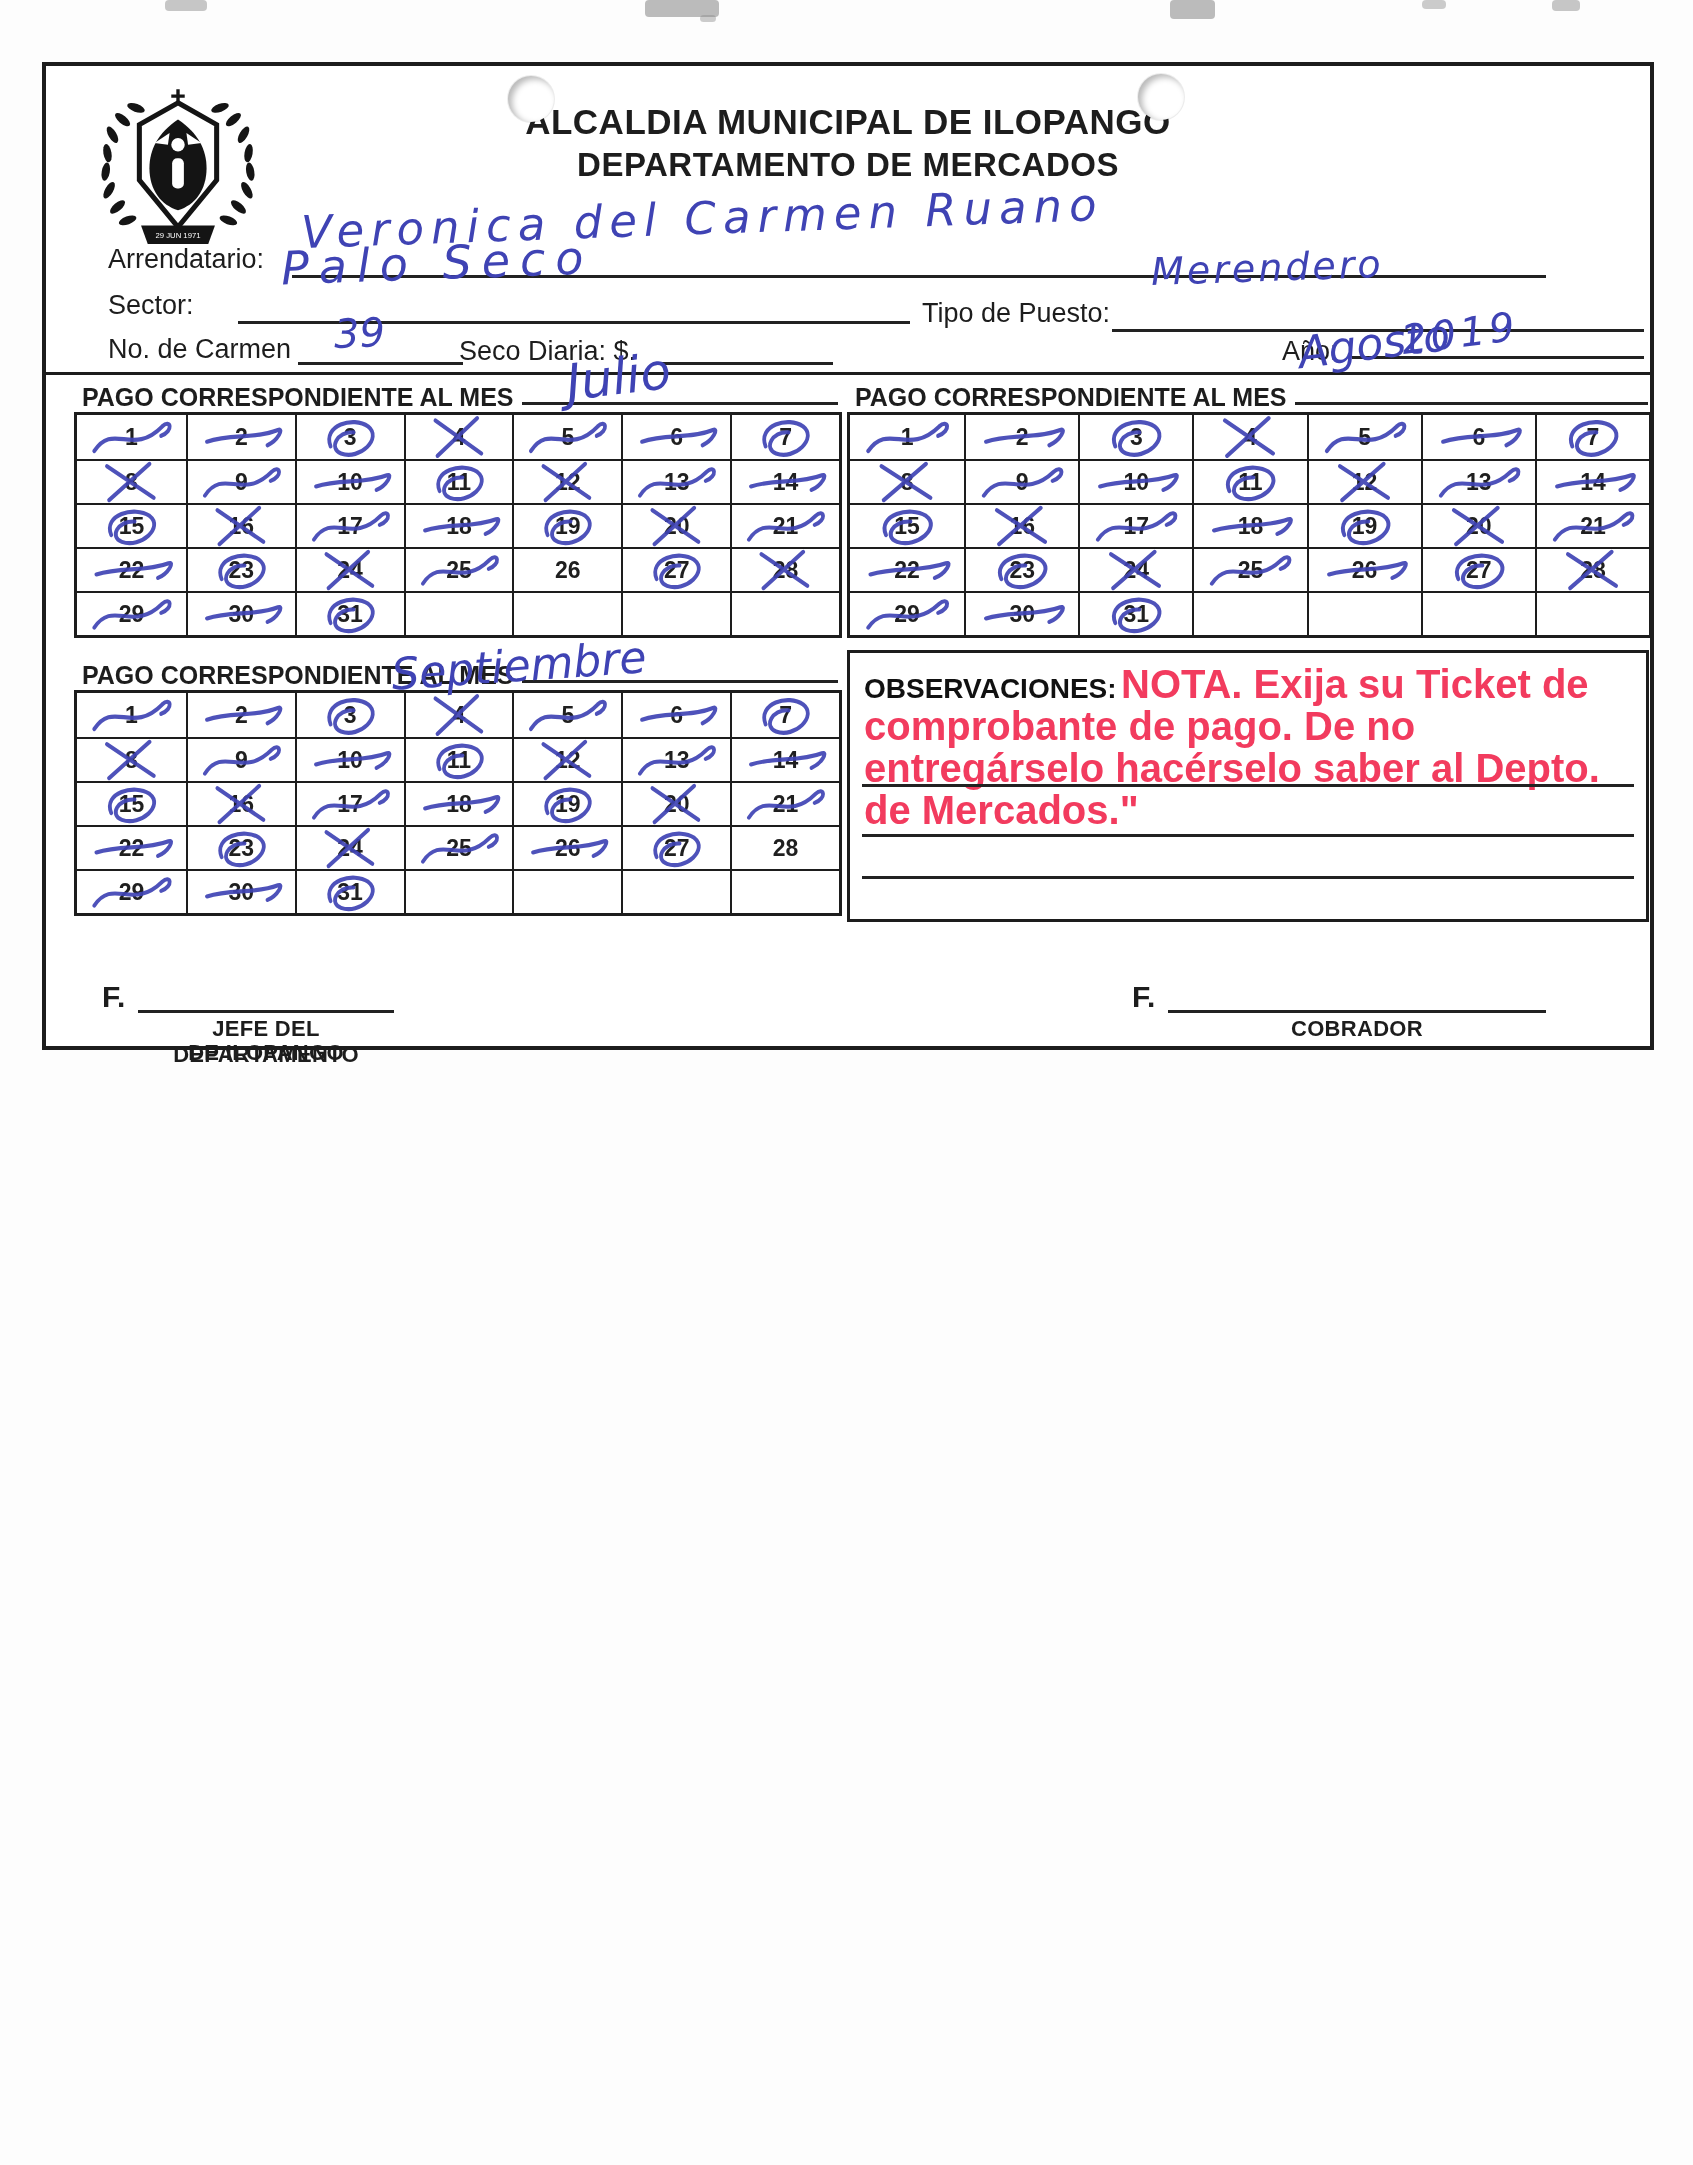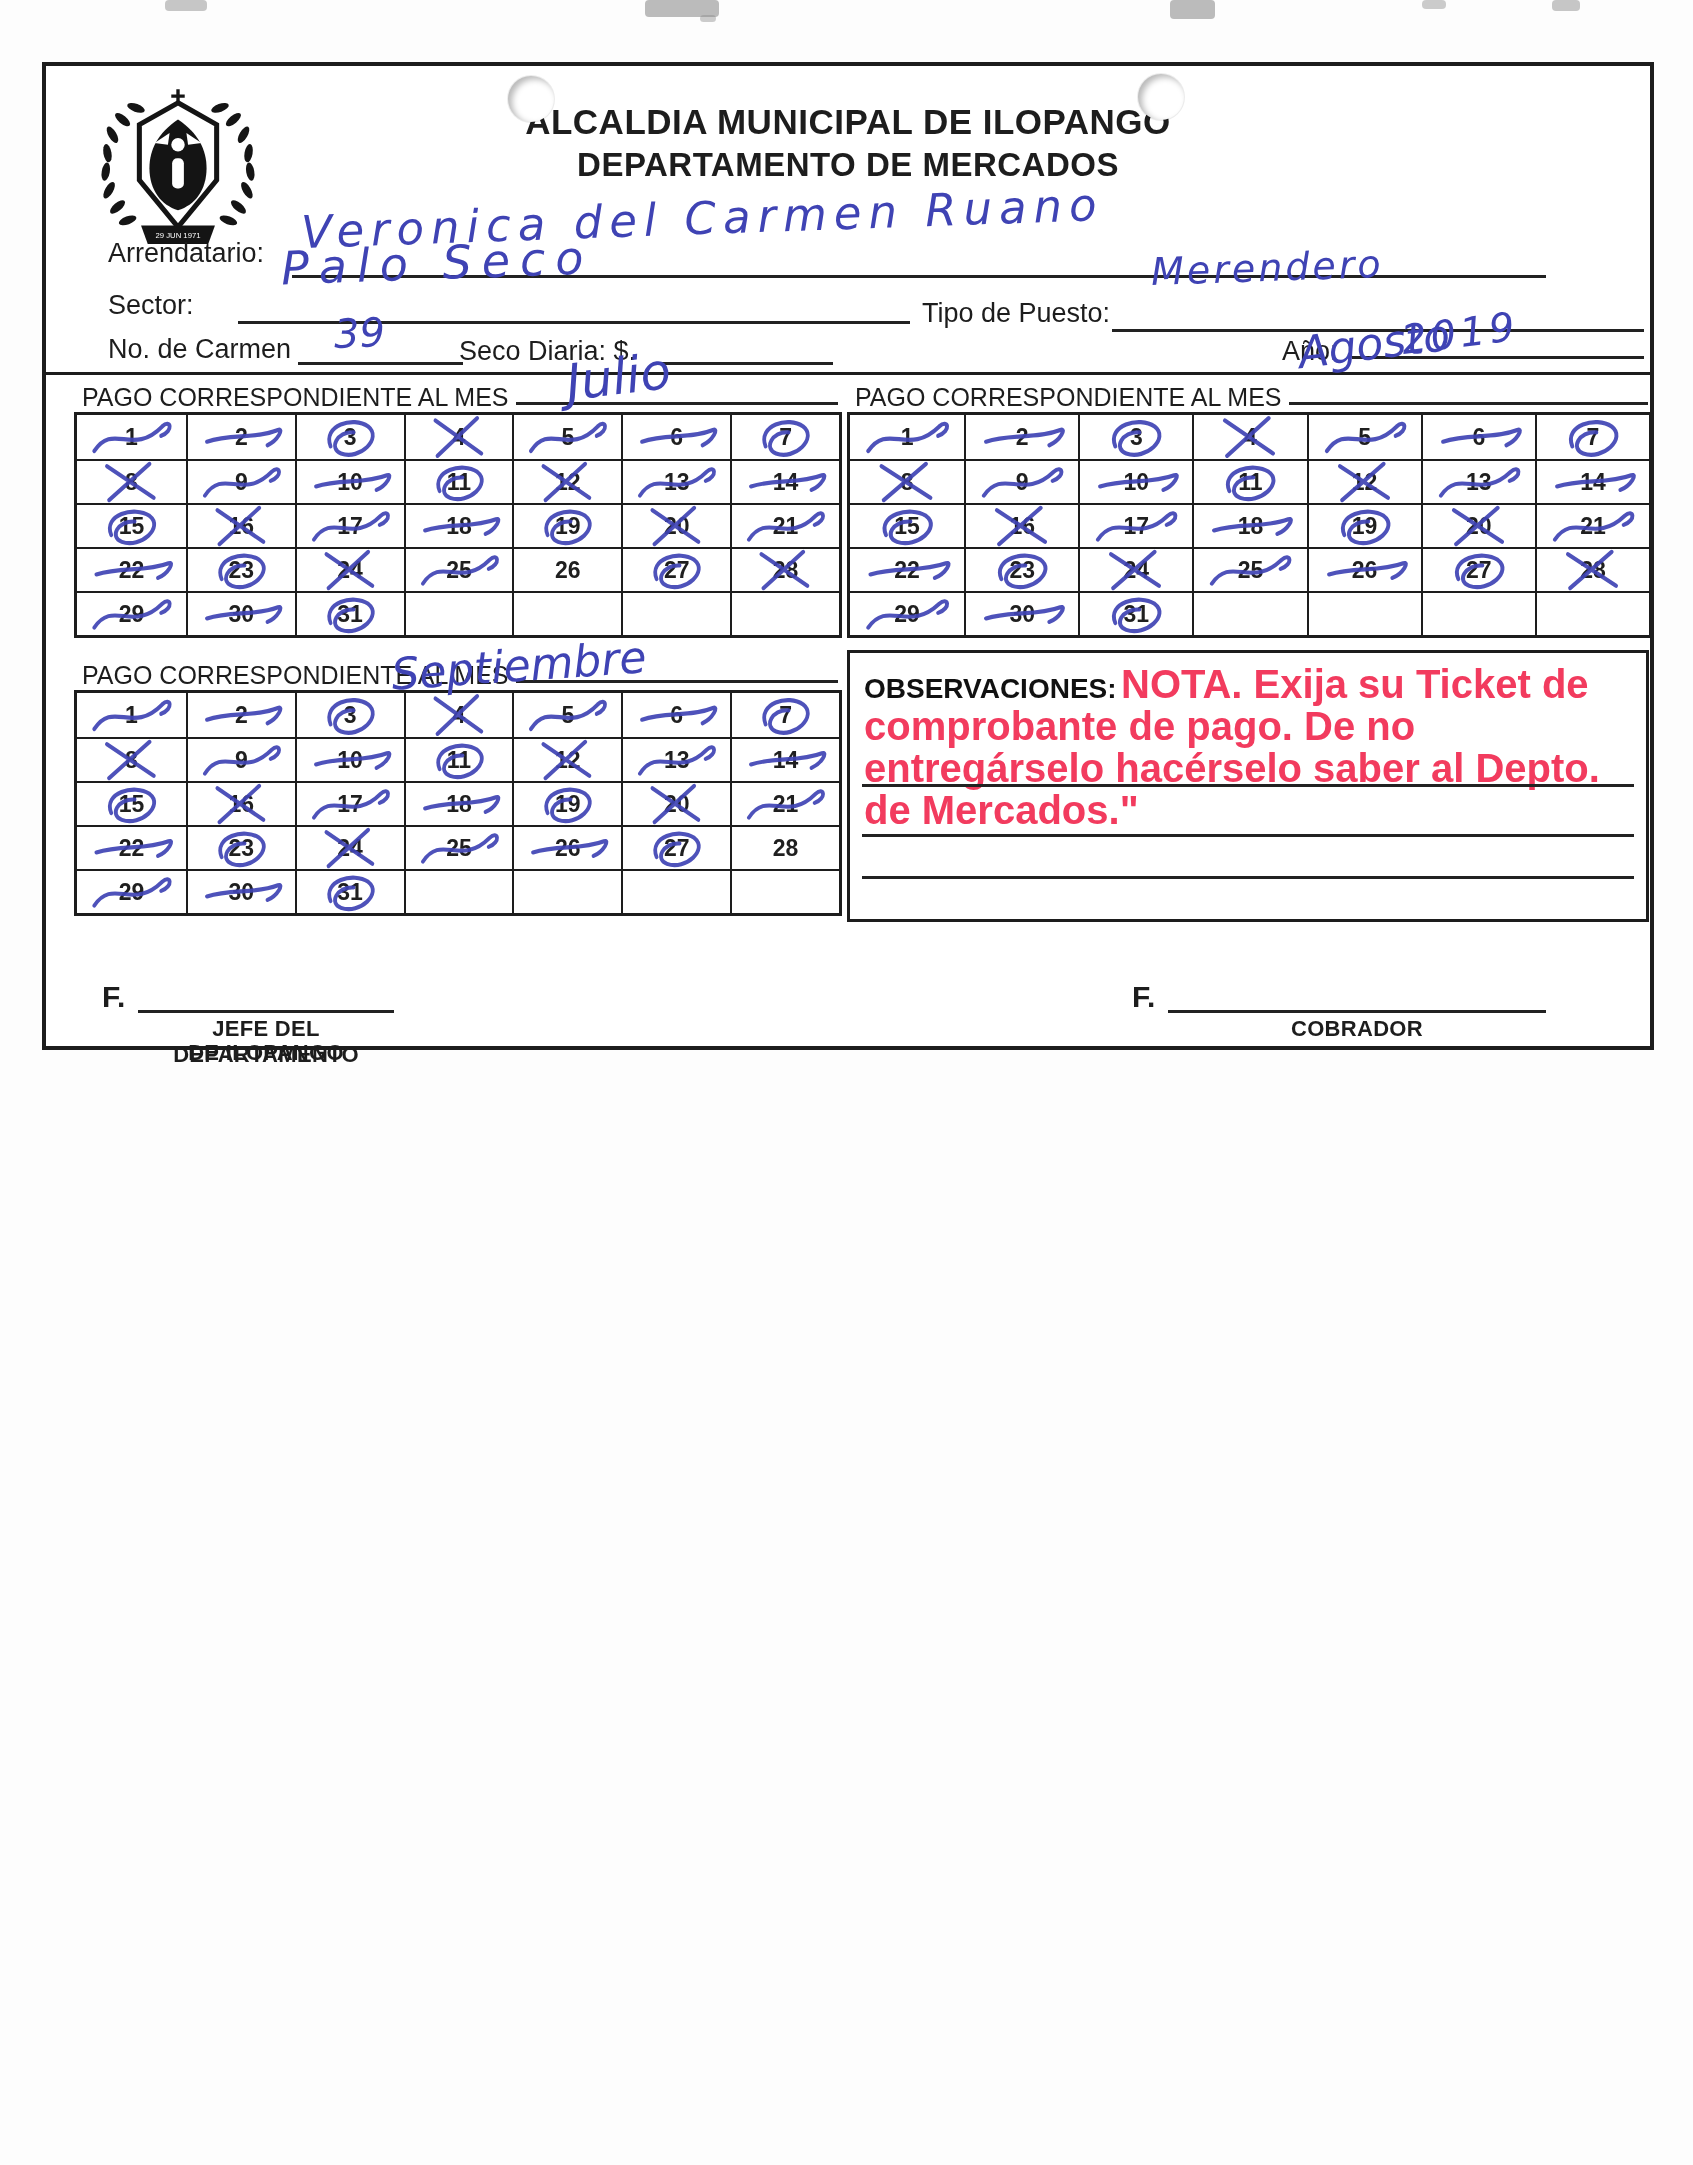--- a/index.html
+++ b/index.html
@@ -35,21 +35,21 @@
   .puesto-value{left:288px;top:244px;font-size:40px;}
   .anio-value{left:1355px;top:244px;font-size:40px;letter-spacing:4px;transform:rotate(-7deg);}
   .month-julio{left:520px;top:282px;font-size:50px;transform:rotate(-7deg);}
   .month-agosto{left:1252px;top:252px;font-size:44px;transform:rotate(-7deg);}
   .month-sep{left:345px;top:574px;font-size:44px;transform:rotate(-4deg);}
 
   .section-rule{position:absolute;left:0;right:0;top:306px;height:3px;background:var(--ink);}
 
   .panel{position:absolute;}
   .cal-header{display:flex;align-items:flex-end;height:38px;}
-  .cal-label{font-weight:normal;font-size:25px;white-space:nowrap;padding-left:8px;}
+  .cal-label{font-weight:bold;font-size:25px;white-space:nowrap;padding-left:8px;}
   .cal-line{flex:1;height:3px;background:#222;margin:0 4px 7px 8px;}
   .cal-grid{display:grid;grid-template-columns:repeat(7,1fr);border:3px solid var(--ink);background:#fff;}
   .cal-cell{position:relative;height:44px;display:flex;align-items:center;justify-content:center;
             border-left:2.5px solid var(--ink);border-top:2.5px solid var(--ink);}
   .cal-cell:nth-child(7n+1){border-left:none;}
   .cal-cell:nth-child(-n+7){border-top:none;}
   .day-num{font-size:23px;font-weight:700;color:#1f1f1f;}
   .cross{position:absolute;left:-4px;top:-5px;width:calc(100% + 8px);height:calc(100% + 10px);
          pointer-events:none;z-index:4;}
   .cross path{stroke:var(--pen);stroke-width:3.6;fill:none;stroke-linecap:round;opacity:.92;}
@@ -114,21 +114,21 @@
       <path d="M28 83 L72 83 L68 94 L32 94 Z" fill="#141414"></path>
       <text x="50" y="90.5" text-anchor="middle" font-size="4.6" fill="#fff">29 JUN 1971</text>
     </svg>
 
     <div class="title title1">ALCALDIA MUNICIPAL DE ILOPANGO</div>
     <div class="title title2">DEPARTAMENTO DE MERCADOS</div>
 
     <div class="hole hole-left"></div>
     <div class="hole hole-right"></div>
 
-    <div class="lbl" style="left:62px;top:172px">Arrendatario:</div>
+    <div class="lbl" style="left:62px;top:178px">Arrendatario:</div>
     <div class="uline" style="left:246px;top:209px;width:1254px"></div>
     <div class="hand arr-value">Veronica del Carmen Ruano</div>
 
     <div class="lbl" style="left:62px;top:224px">Sector:</div>
     <div class="uline" style="left:192px;top:255px;width:672px"></div>
     <div class="hand sector-value">Palo Seco</div>
 
     <div class="lbl" style="left:876px;top:232px">Tipo de Puesto:</div>
     <div class="uline" style="left:1066px;top:263px;width:532px"></div>
     <div class="hand tipo-value">Merendero</div>

